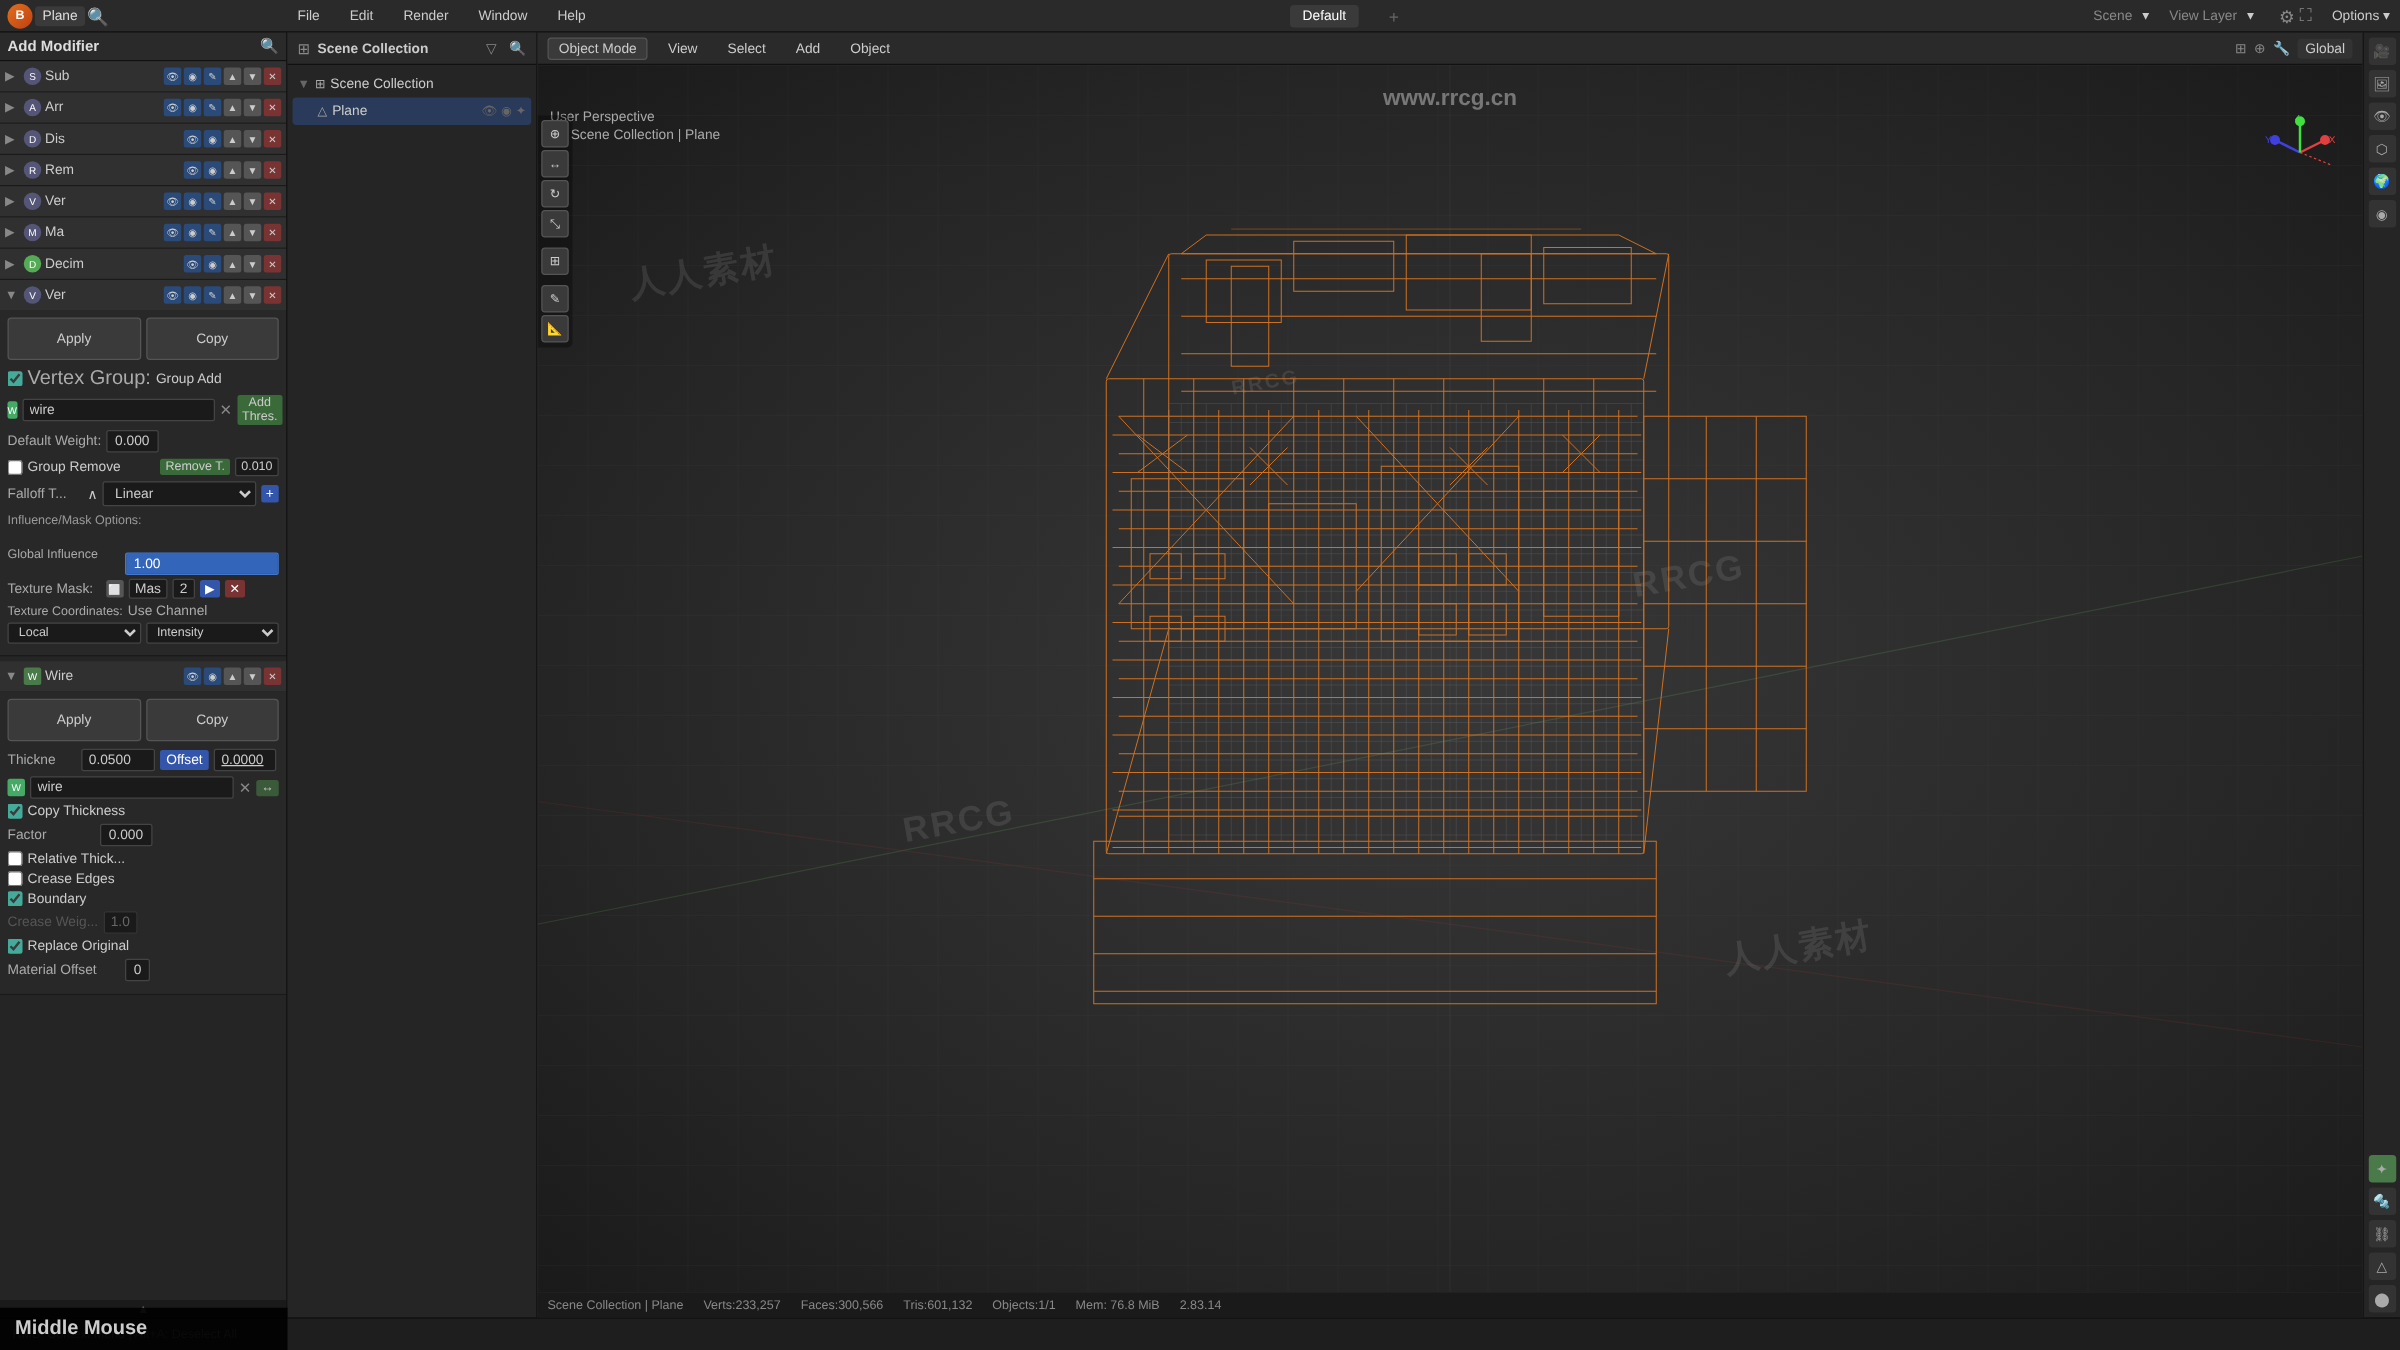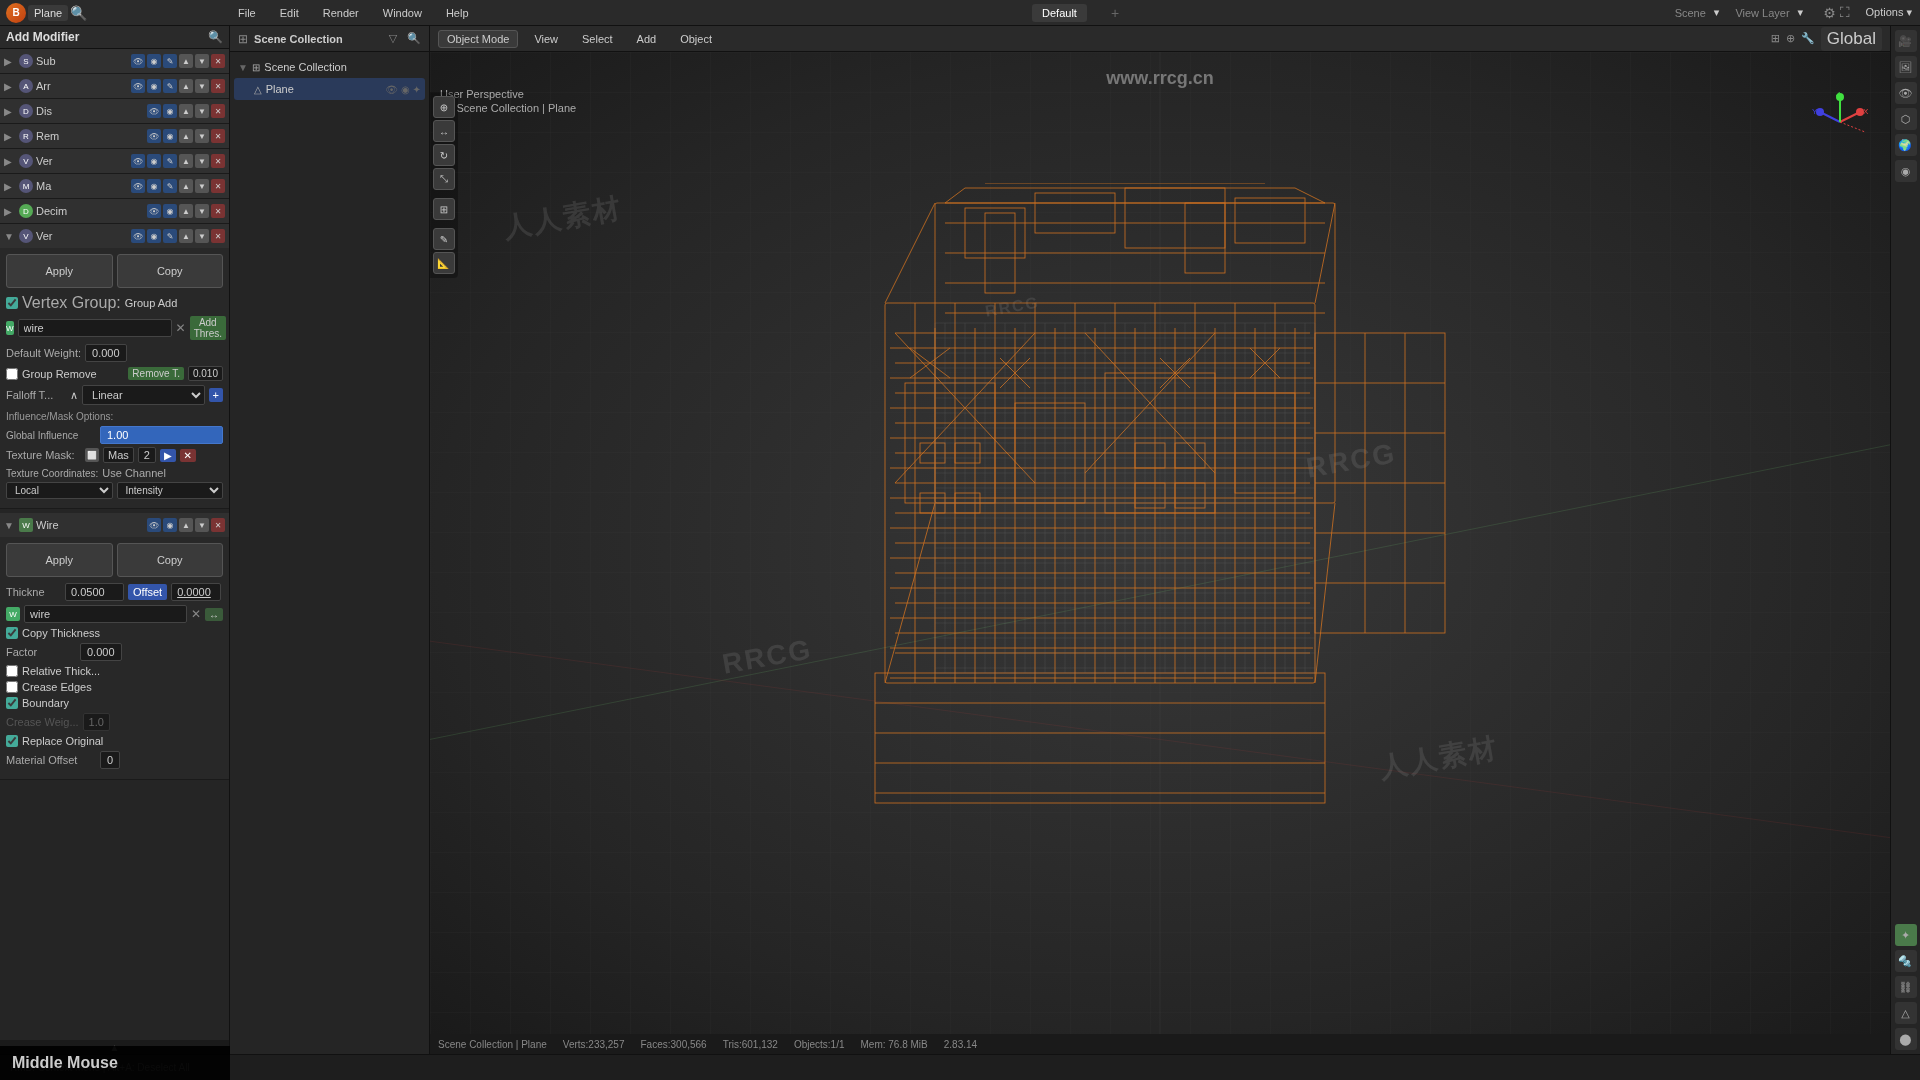--- a/index.html
+++ b/index.html
@@ -568,20 +568,21 @@
     .progress-blue {
       background: linear-gradient(to right, #3366bb 0%, #3366bb 100%);
       border: 1px solid #4477cc;
       border-radius: 2px;
       height: 18px;
       display: flex;
       align-items: center;
       padding: 0 6px;
       color: #fff;
       font-size: 11px;
+      margin-top: 16px;
     }
 
     .small-row {
       display: flex;
       align-items: center;
       gap: 4px;
       margin-bottom: 3px;
     }
     .small-label {
       color: #aaa;
@@ -970,21 +971,21 @@
           <button class="viewport-nav-btn">Add</button>
           <button class="viewport-nav-btn">Object</button>
           <div style="flex:1;"></div>
 
           <div style="display:flex;align-items:center;gap:6px;">
             <span style="color:#888;cursor:pointer;">⊞</span>
             <span style="color:#888;cursor:pointer;">⊕</span>
             <span style="color:#888;cursor:pointer;">🔧</span>
 
             <div style="display:flex;align-items:center;gap:3px;background:#333;padding:2px 6px;border-radius:3px;cursor:pointer;">
-              <span style="font-size:17px;color:#ccc;">Global</span>
+              <span style="font-size:11px;color:#ccc;">Global</span>
             </div>
           </div>
         </div>
 
         <div class="viewport-canvas">
 
           <div style="position:absolute;top:0;left:0;right:0;bottom:0;background:radial-gradient(ellipse at center, #383838 0%, #252525 70%, #1a1a1a 100%);"></div>
 
           <svg class="grid-svg">
             <defs>

